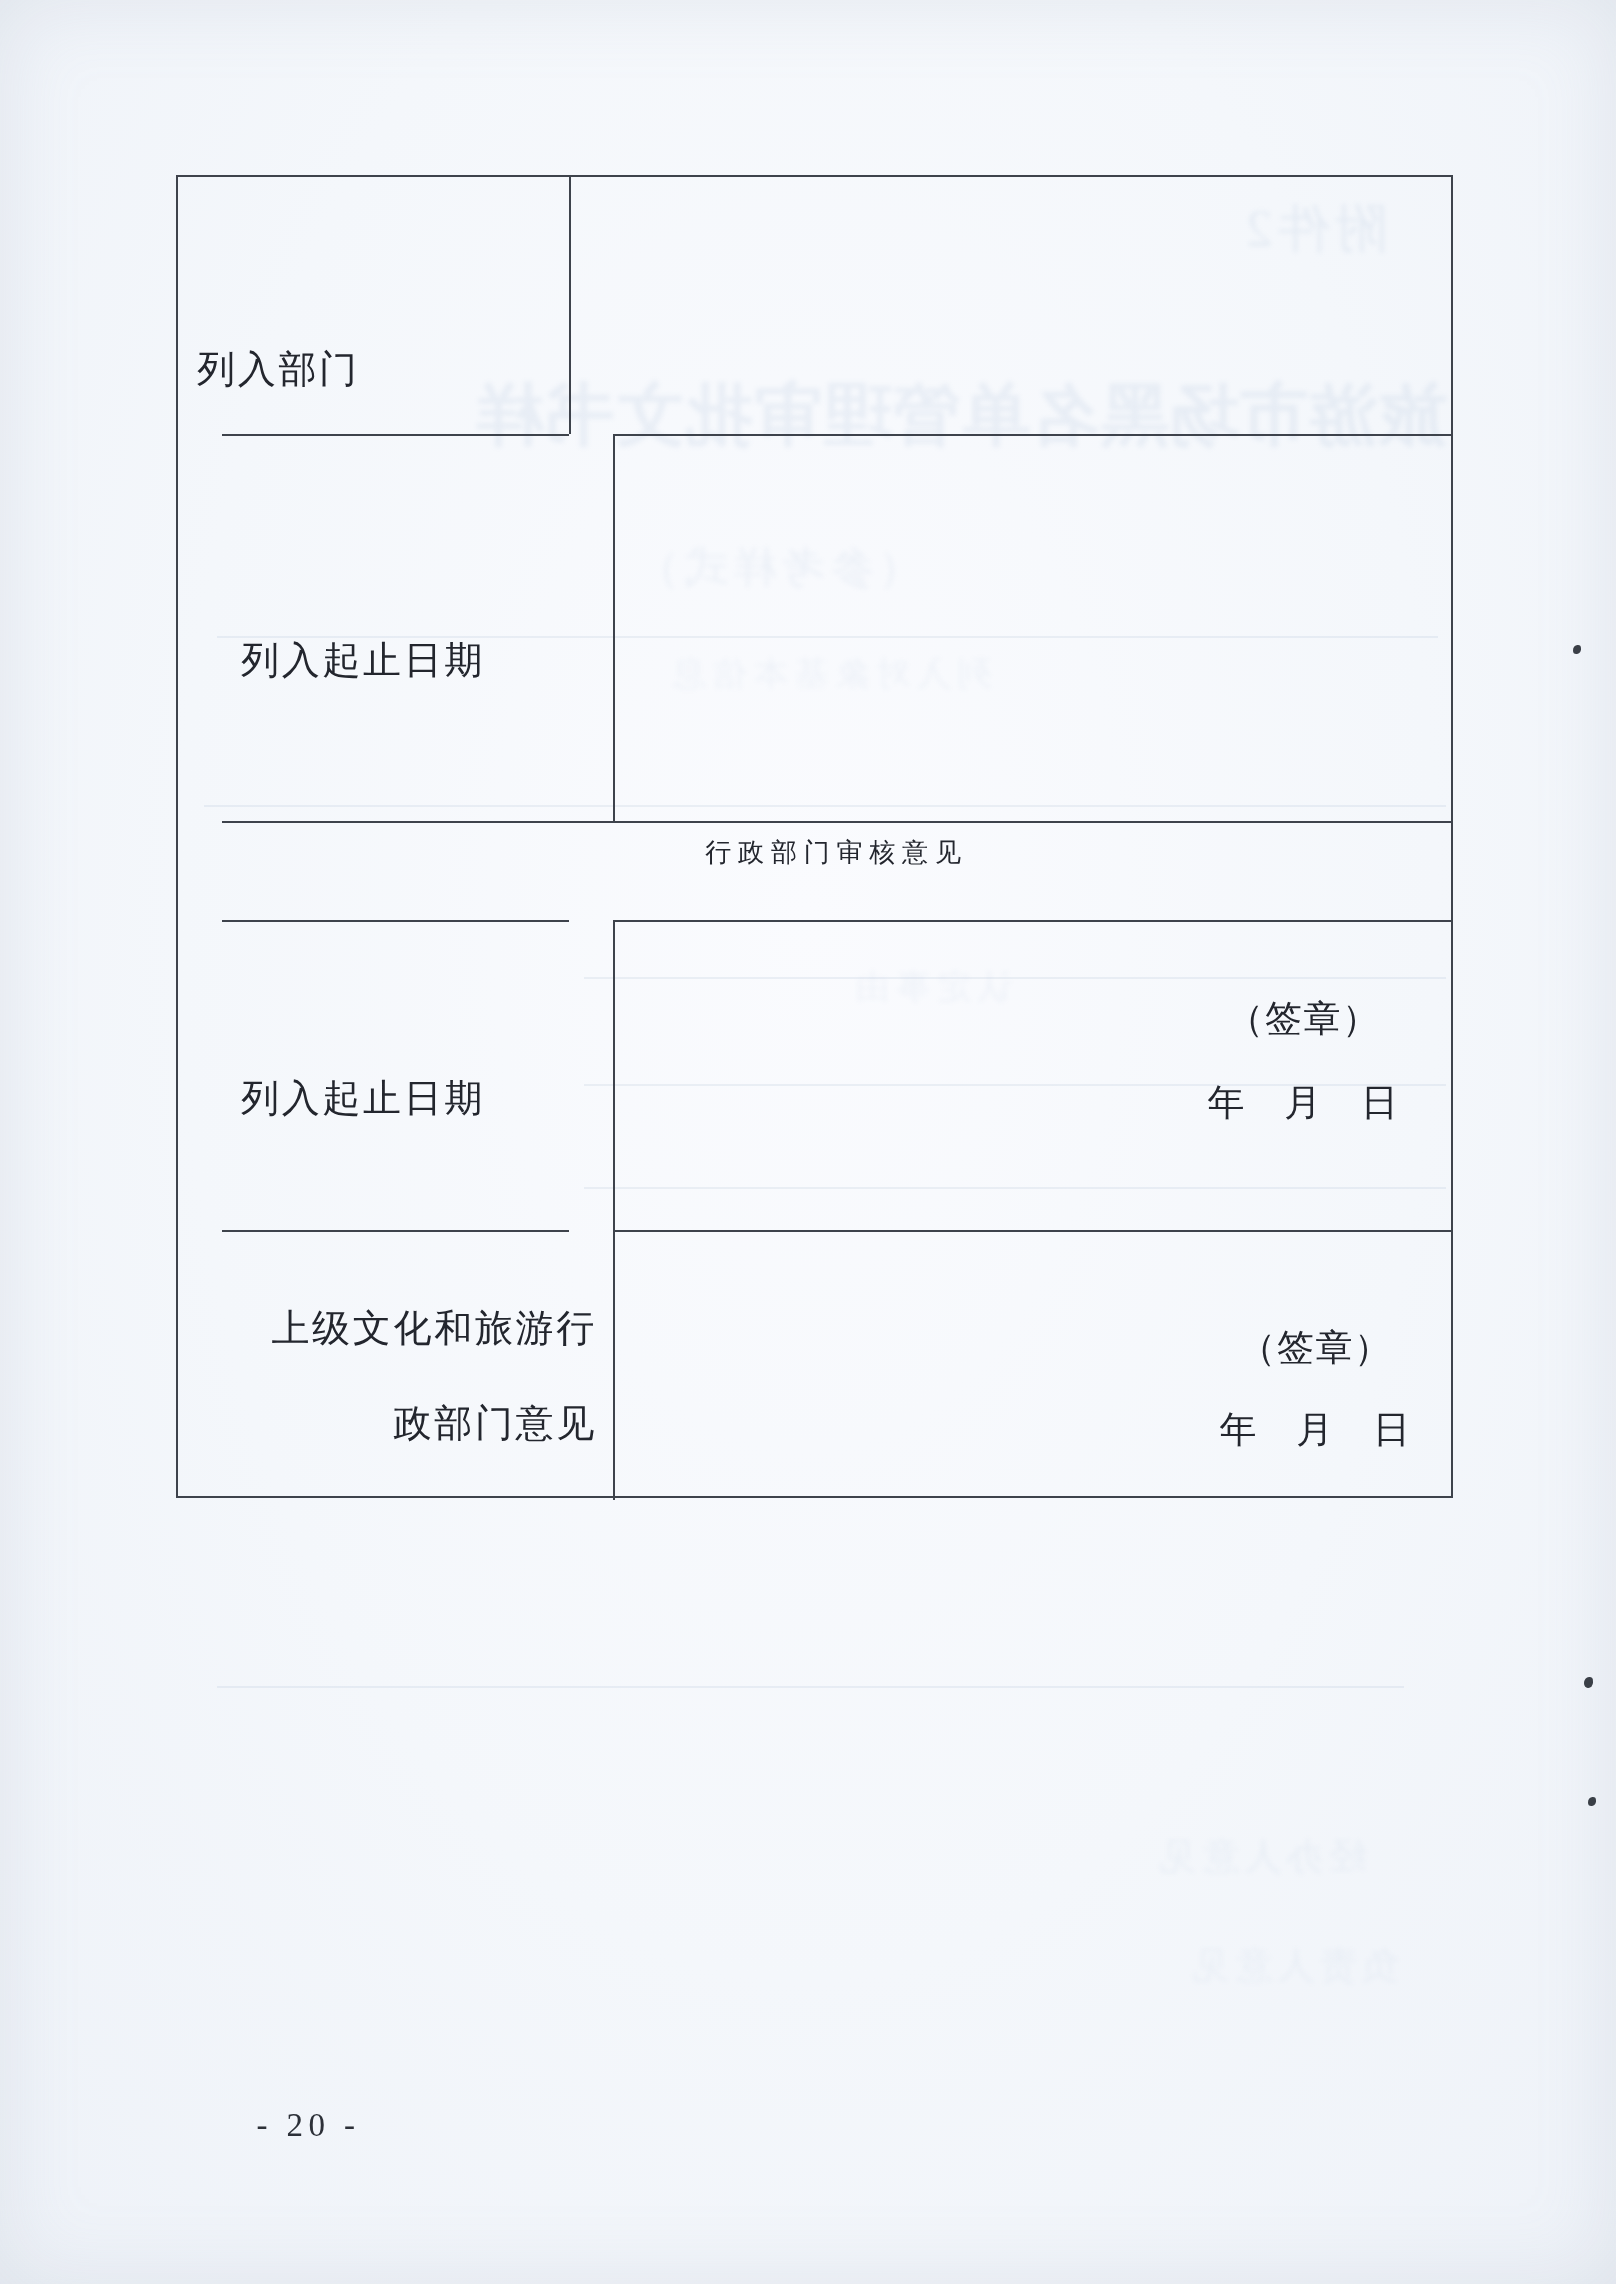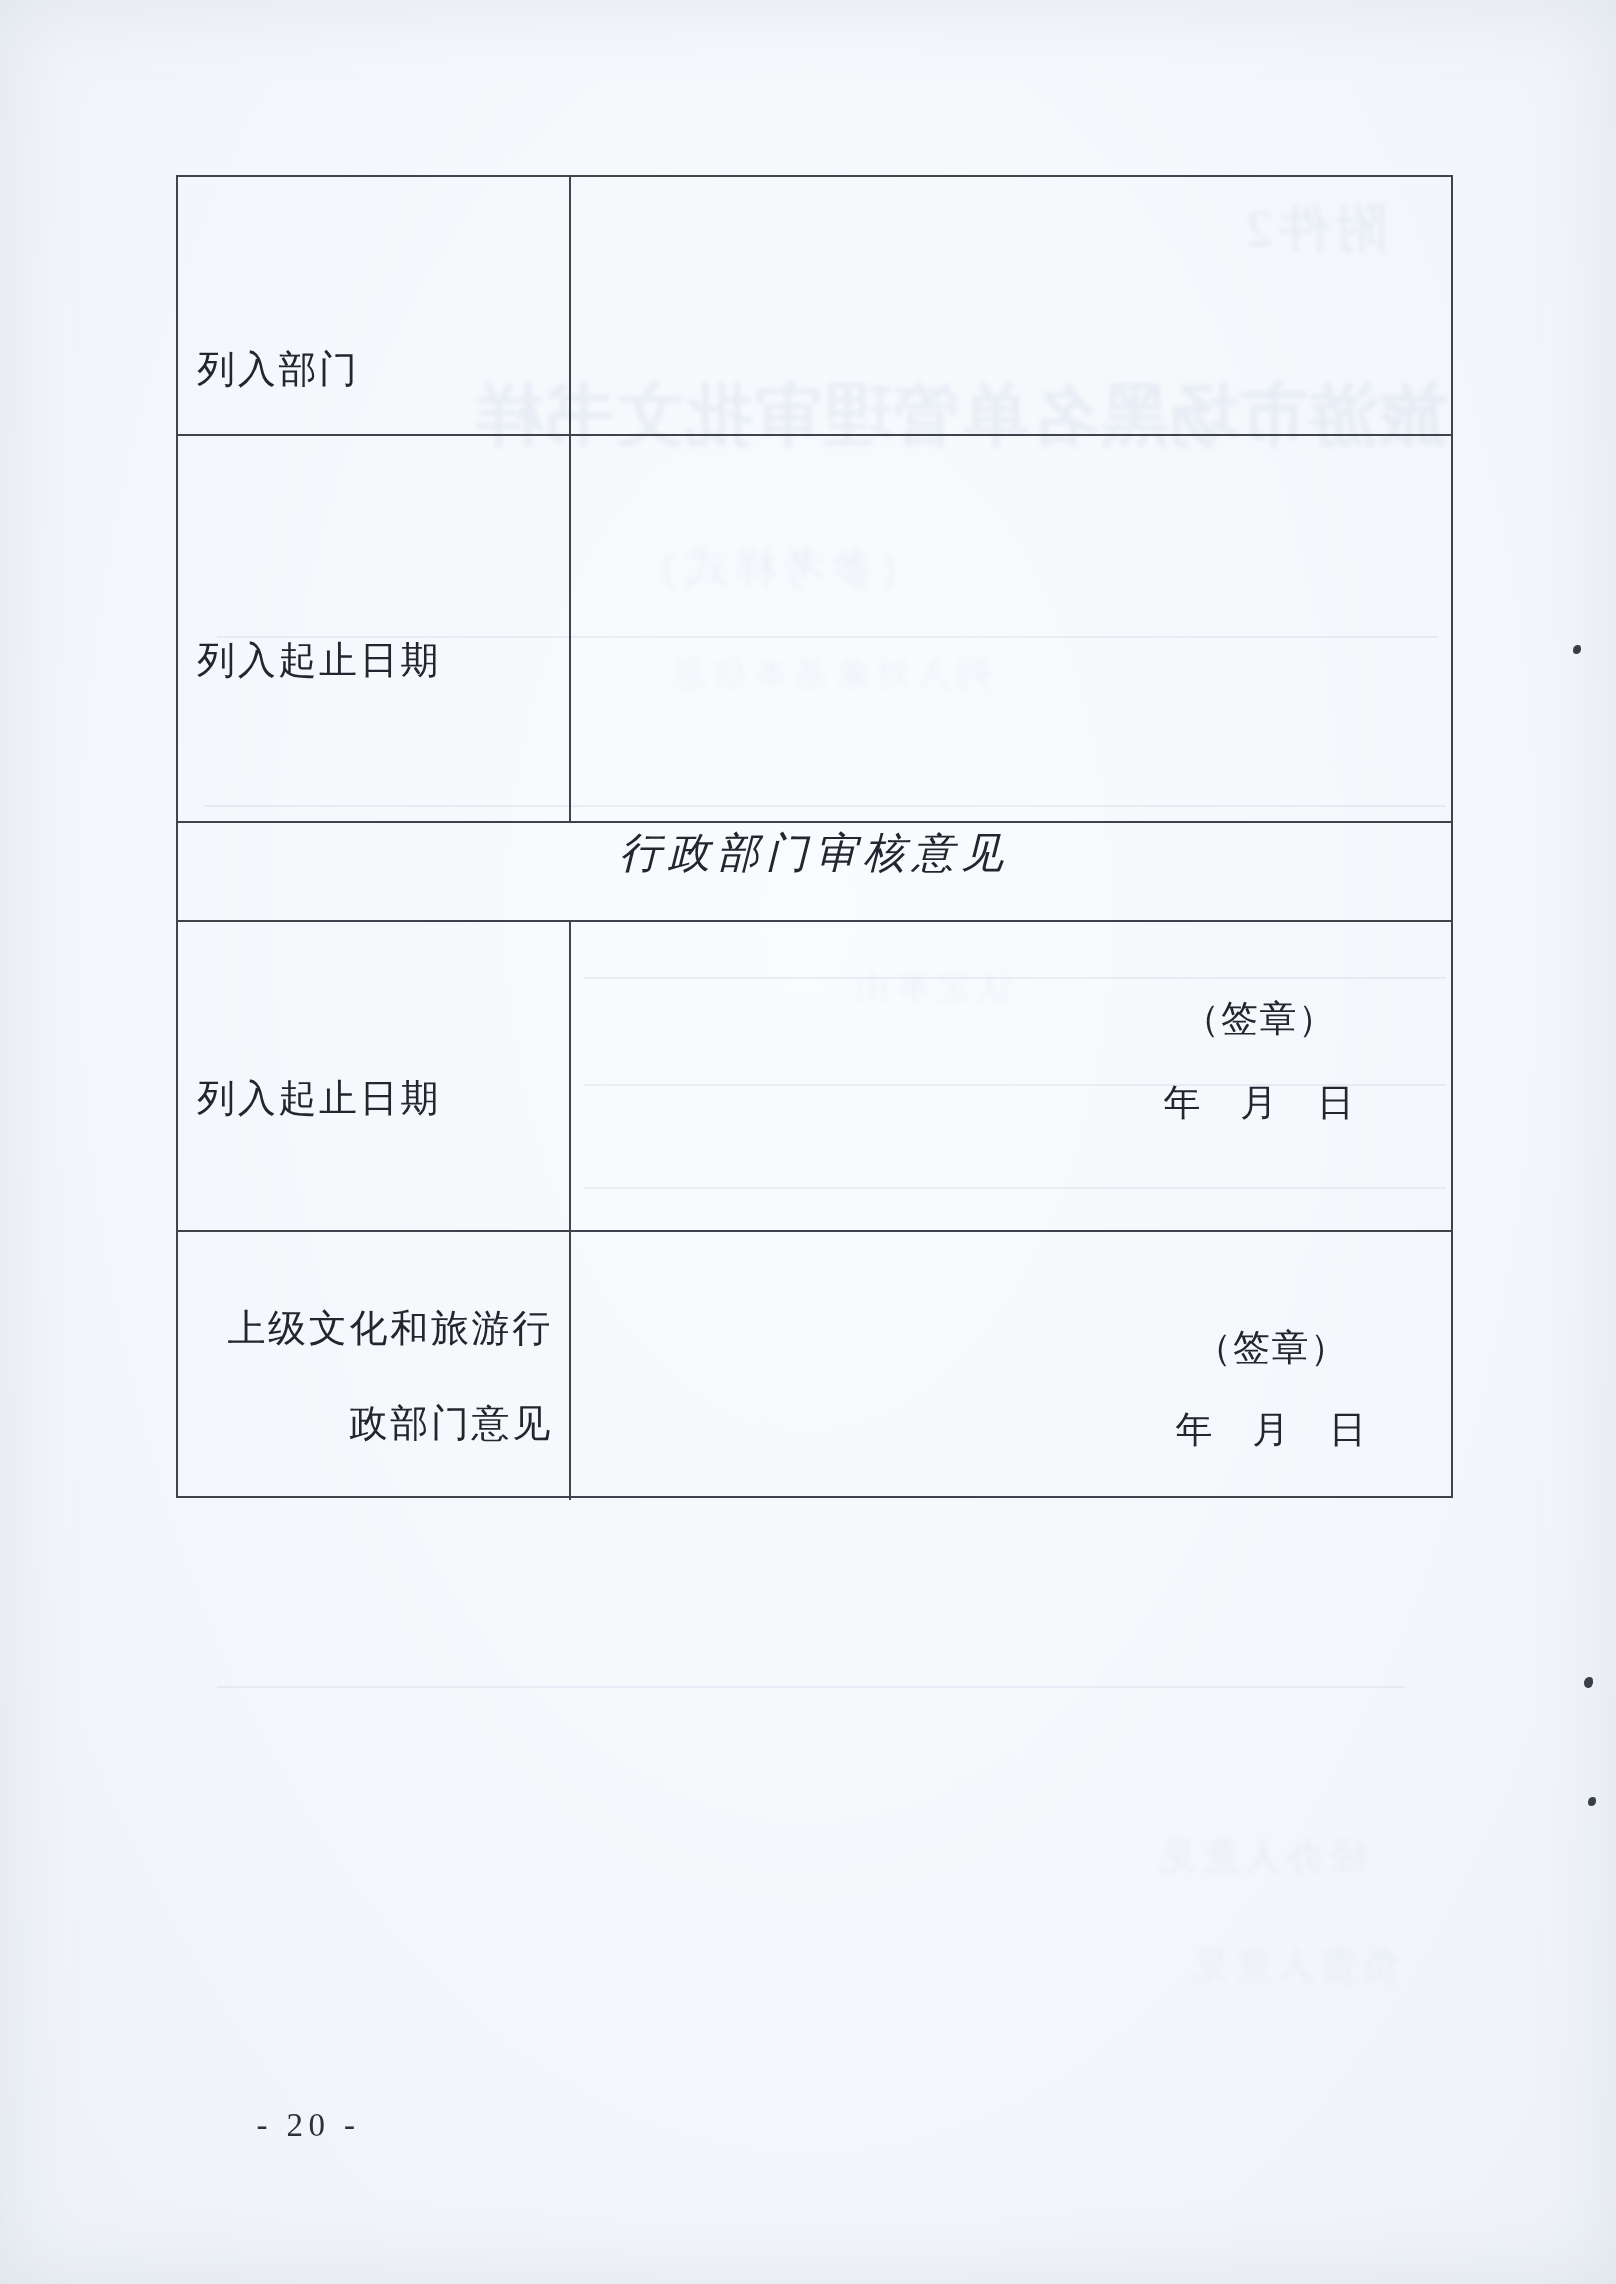--- a/index.html
+++ b/index.html
@@ -19,21 +19,21 @@
     position:absolute;left:176px;top:175px;
     width:1277px;height:1323px;
     display:grid;
     grid-template-columns:391px 1fr;
     grid-template-rows:257px 387px 99px 310px 270px;
     border:2px solid #3e434c;
     box-sizing:border-box;
   }
   .cell{position:relative;box-sizing:border-box;}
   .cell.bl{border-left:2px solid #3e434c;}
-  .cell.bt{border-top:2px solid #3e434c;}
+  .cell.bt{border-top:2px solid #3e434c;margin-left:44px;}
   .cell.span2{grid-column:1 / 3;}
 
   .row-label{
     position:absolute;left:19px;
     font-size:38px;line-height:43px;
     letter-spacing:2.7px;
     color:#23262e;
     white-space:nowrap;
     text-align:right;
   }
@@ -42,21 +42,21 @@
     width:356px;
     line-height:95px;
     word-break:break-all;
     letter-spacing:2.7px;
   }
   .header-cell{
     display:flex;align-items:center;justify-content:center;
     padding-bottom:38px;
   }
   .header-text{
-    font-size:42px;letter-spacing:6.8px;color:#23262e;white-space:nowrap;font-style:italic;
+    font-size:26px;letter-spacing:6.8px;color:#23262e;white-space:nowrap;
   }
   .sig-block{
     position:absolute;width:271px;text-align:center;
     font-size:37px;color:#23262e;
   }
   .sig-line{display:block;line-height:41px;letter-spacing:1.4px;white-space:pre;}
   .sig-date{display:block;line-height:41px;white-space:pre;letter-spacing:1.4px;font-family:Liberation Serif, serif;}
   .sig-r3{left:553px;top:76px;}
   .sig-r3 .sig-date{margin-top:43px;}
   .sig-r4{left:565px;top:95px;}

